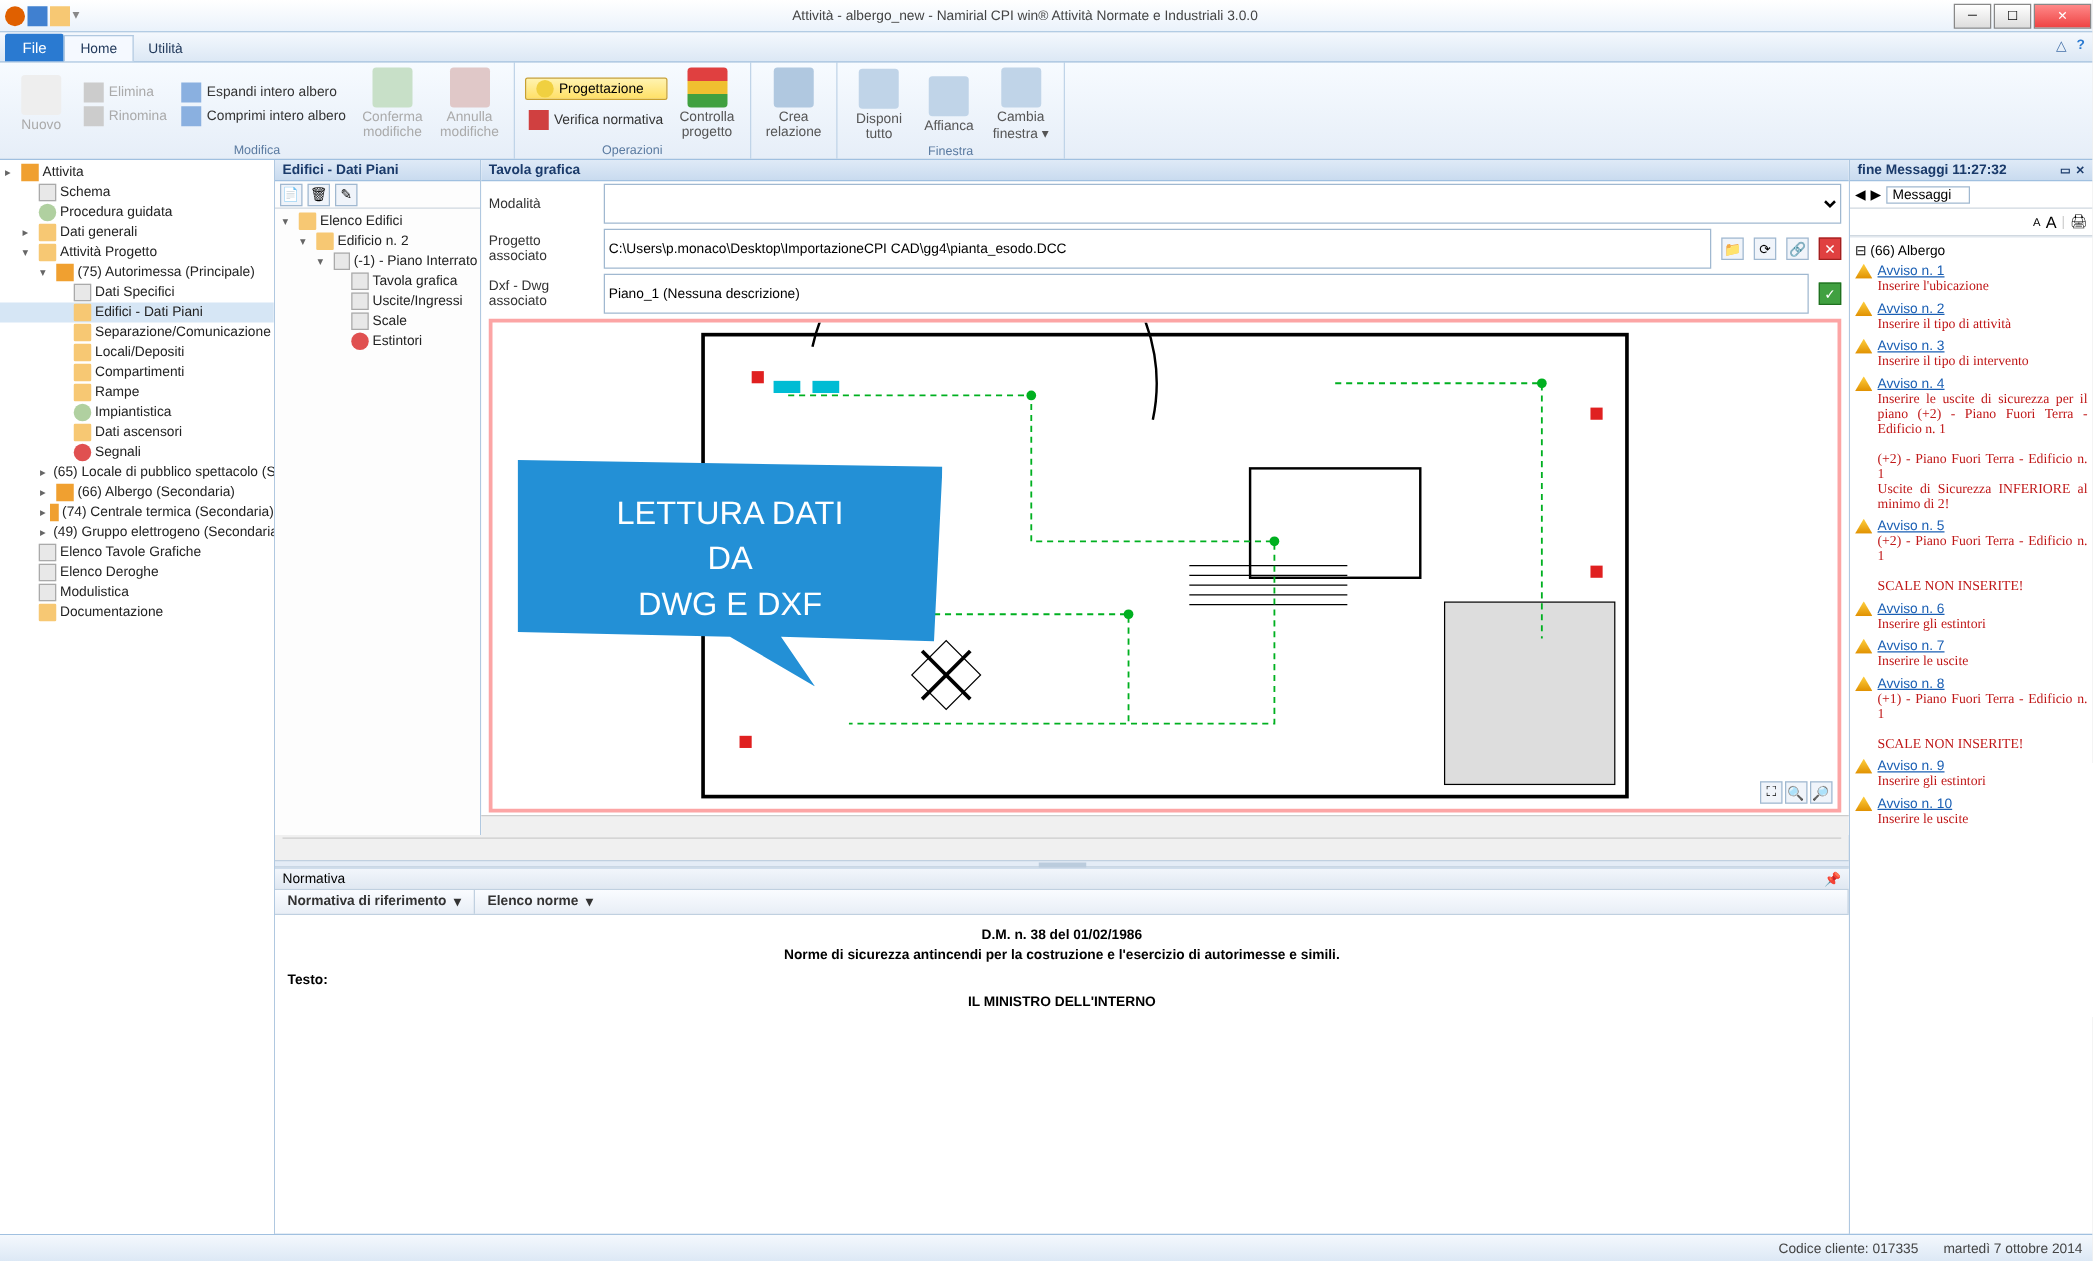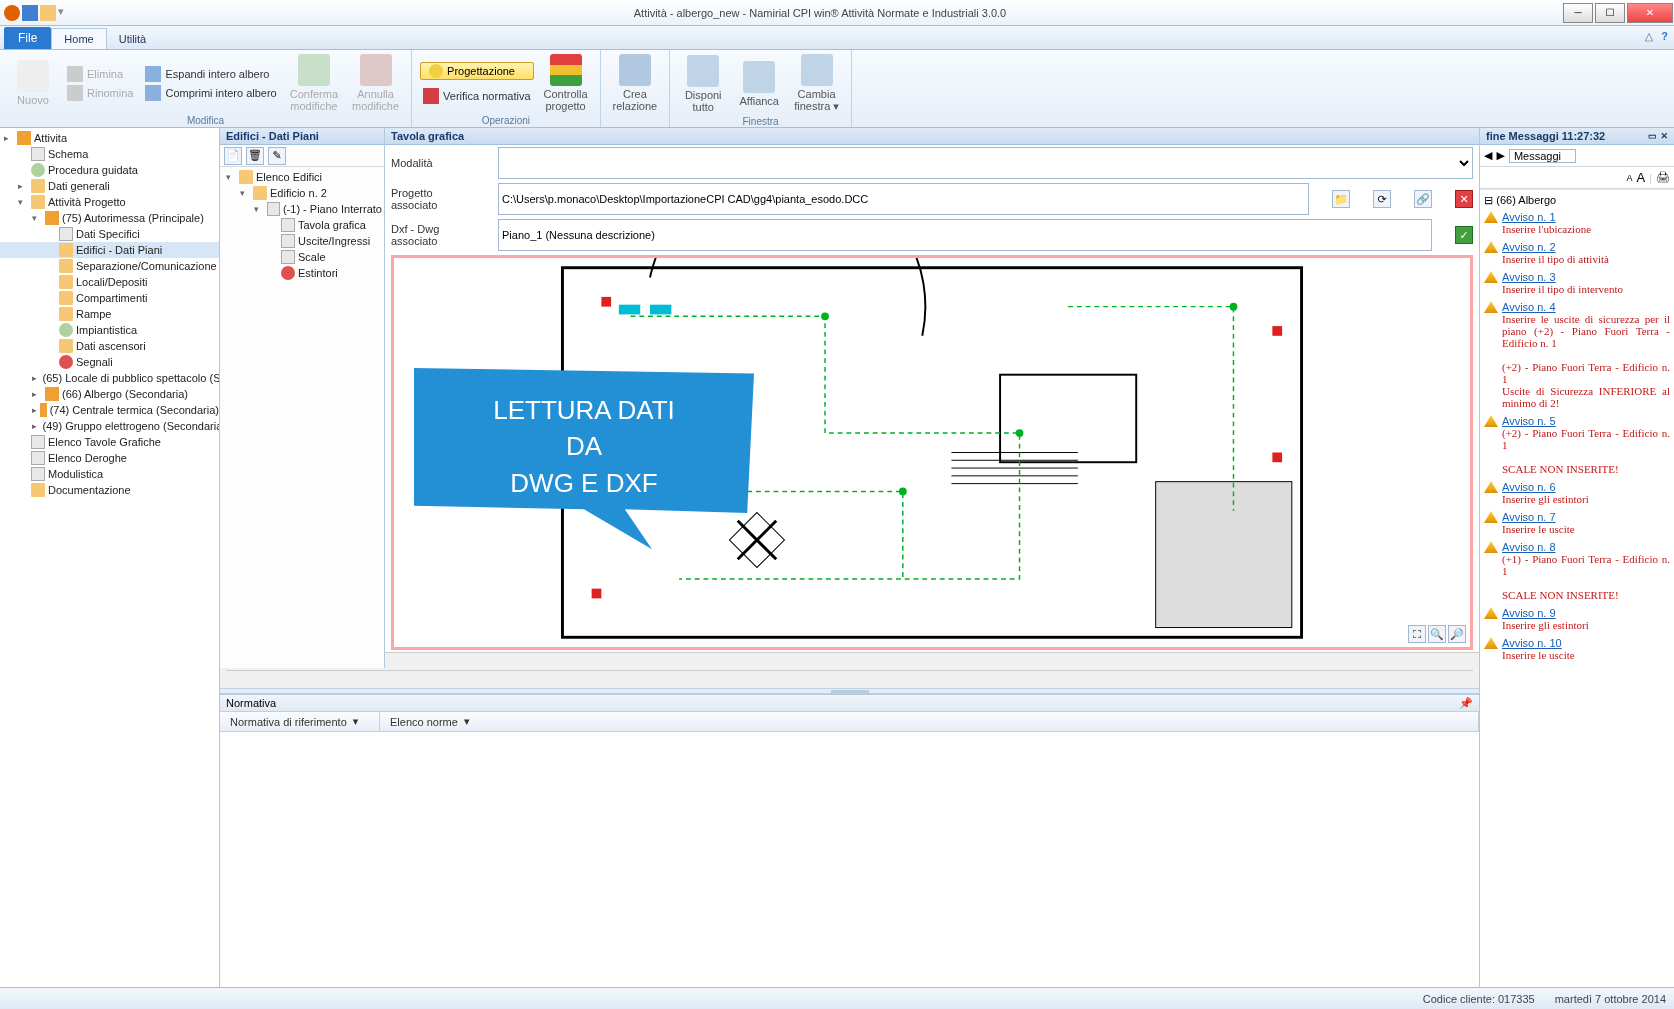--- a/index.html
+++ b/index.html
@@ -46,39 +46,39 @@
 .tree-node.sel { background: #d6e6f5; }
 
 
 .center { flex: 1; display: flex; flex-direction: column; border-right: 1px solid #b0c8e0; }
 .center-top { display: flex; height: 540px; }
 .edpane { width: 165px; border-right: 1px solid #b0c8e0; background: #fdfdfd; display: flex; flex-direction: column; }
 .pane-hdr { background: linear-gradient(#dfeaf7,#c9dbef); color: #1a3a6a; font-weight: bold; padding: 2px 6px; border-bottom: 1px solid #a0c0e0; }
 .ed-toolbar { height: 22px; border-bottom: 1px solid #d0d8e0; display: flex; align-items: center; gap: 4px; padding: 0 4px; }
 .ed-tree { flex: 1; overflow: auto; padding: 2px; }
 .grafica { flex: 1; display: flex; flex-direction: column; background: #fff; }
-.formrow { display: flex; align-items: center; gap: 23px; padding: 2px 6px; }
+.formrow { display: flex; align-items: center; gap: 8px; padding: 2px 6px; }
 .formrow label { width: 84px; color: #333; }
 .formrow input, .formrow select { flex: 1; border: 1px solid #a0b8d0; padding: 15px 3px; background: #fff; height: 22px; }
 .icon-btn { width: 18px; height: 18px; border: 1px solid #a0b8d0; background: #f0f4fa; display: inline-flex; align-items: center; justify-content: center; cursor: pointer; }
 .icon-btn.red { background: #e04040; color: #fff; border-color: #a02020; }
 .icon-btn.green { background: #40a040; color: #fff; border-color: #207020; }
 .canvas-wrap { flex: 1; border: 3px solid #fca5a5; margin: 2px 6px; position: relative; background: #fff; overflow: hidden; }
 .callout { position: absolute; left: 20px; top: 110px; width: 340px; background: #2390d6; color: #fff; padding: 24px 20px 48px; font-size: 26px; text-align: center; line-height: 1.4; clip-path: polygon(0 0,100% 3%,98% 80%,62% 78%,70% 100%,50% 78%,0 76%); }
 .import-box { border: 2px solid #d02020; margin: 4px 6px; padding: 4px; }
 .import-box legend { color: #333; font-weight: bold; padding: 0 4px; font-size: 11px; }
 .imp-btn { border: 1px solid #a0b8d0; background: linear-gradient(#fdfdfd,#e8eef6); padding: 3px 10px; margin-right: 4px; cursor: pointer; display: inline-flex; align-items: center; gap: 4px; }
 .hsb { height: 16px; background: #f0f0f0; border-top: 1px solid #ccc; }
 .zoom-btns { position: absolute; right: 4px; bottom: 4px; display: flex; gap: 2px; }
 
 
 .norm { flex: 1; border-top: 1px solid #b0c8e0; display: flex; flex-direction: column; background: #fff; min-height: 140px; }
 .norm-hdr { background: linear-gradient(#f2f6fb,#e0e8f2); padding: 2px 6px; border-bottom: 1px solid #c0d0e0; position: relative; }
 .norm-cols { display: flex; background: linear-gradient(#fafcff,#e8eef6); border-bottom: 1px solid #c0d0e0; }
-.norm-col { padding: 3px 10px; font-weight: normal; color: #333; border-right: 1px solid #c0d0e0; display: flex; align-items: center; gap: 6px; }
+.norm-col { padding: 3px 10px; font-weight: bold; color: #333; border-right: 1px solid #c0d0e0; display: flex; gap: 6px; }
 .norm-body { flex: 1; padding: 6px 10px; overflow: auto; }
 .norm-body .c { text-align: center; font-weight: bold; margin: 4px 0; }
 
 
 .right { width: 194px; background: #fff; display: flex; flex-direction: column; }
 .msg-hdr { background: linear-gradient(#dfeaf7,#c9dbef); padding: 2px 6px; font-weight: bold; color: #1a3a6a; border-bottom: 1px solid #a0c0e0; }
 .msg-tb { height: 22px; border-bottom: 1px solid #d0d8e0; display: flex; align-items: center; padding: 0 4px; gap: 4px; position: relative; }
 .msg-tb .spacer { flex: 1; }
 .msg-list { flex: 1; overflow: auto; padding: 4px; border-top: 1px solid #e0e6ee; }
 .msg-item { margin-bottom: 6px; }
@@ -471,20 +471,26 @@
       <div class="norm-cols">
         <div class="norm-col" style="width:160px">
             <span>Normativa di riferimento</span>
             <span>▾</span>
           </div>
         <div class="norm-col" style="flex:1">
             <span>Elenco norme</span>
             <span>▾</span>
           </div>
       </div>
+      <div class="norm-body">
+        <div class="c">D.M. n. 38 del 01/02/1986</div>
+        <div class="c">Norme di sicurezza antincendi per la costruzione e l'esercizio di autorimesse e simili.</div>
+        <div style="margin-top:8px"><b>Testo:</b></div>
+        <div class="c" style="margin-top:6px">IL MINISTRO DELL'INTERNO</div>
+      </div>
     </div>
   </div>
 
   <div class="right">
     <div class="msg-hdr" style="display:flex;align-items:center;gap:4px">
       <span style="flex:1">fine Messaggi 11:27:32</span>
       <span style="font-size:9px">▭</span>
       <span style="font-size:9px">✕</span>
     </div>
     <div class="msg-tb">

